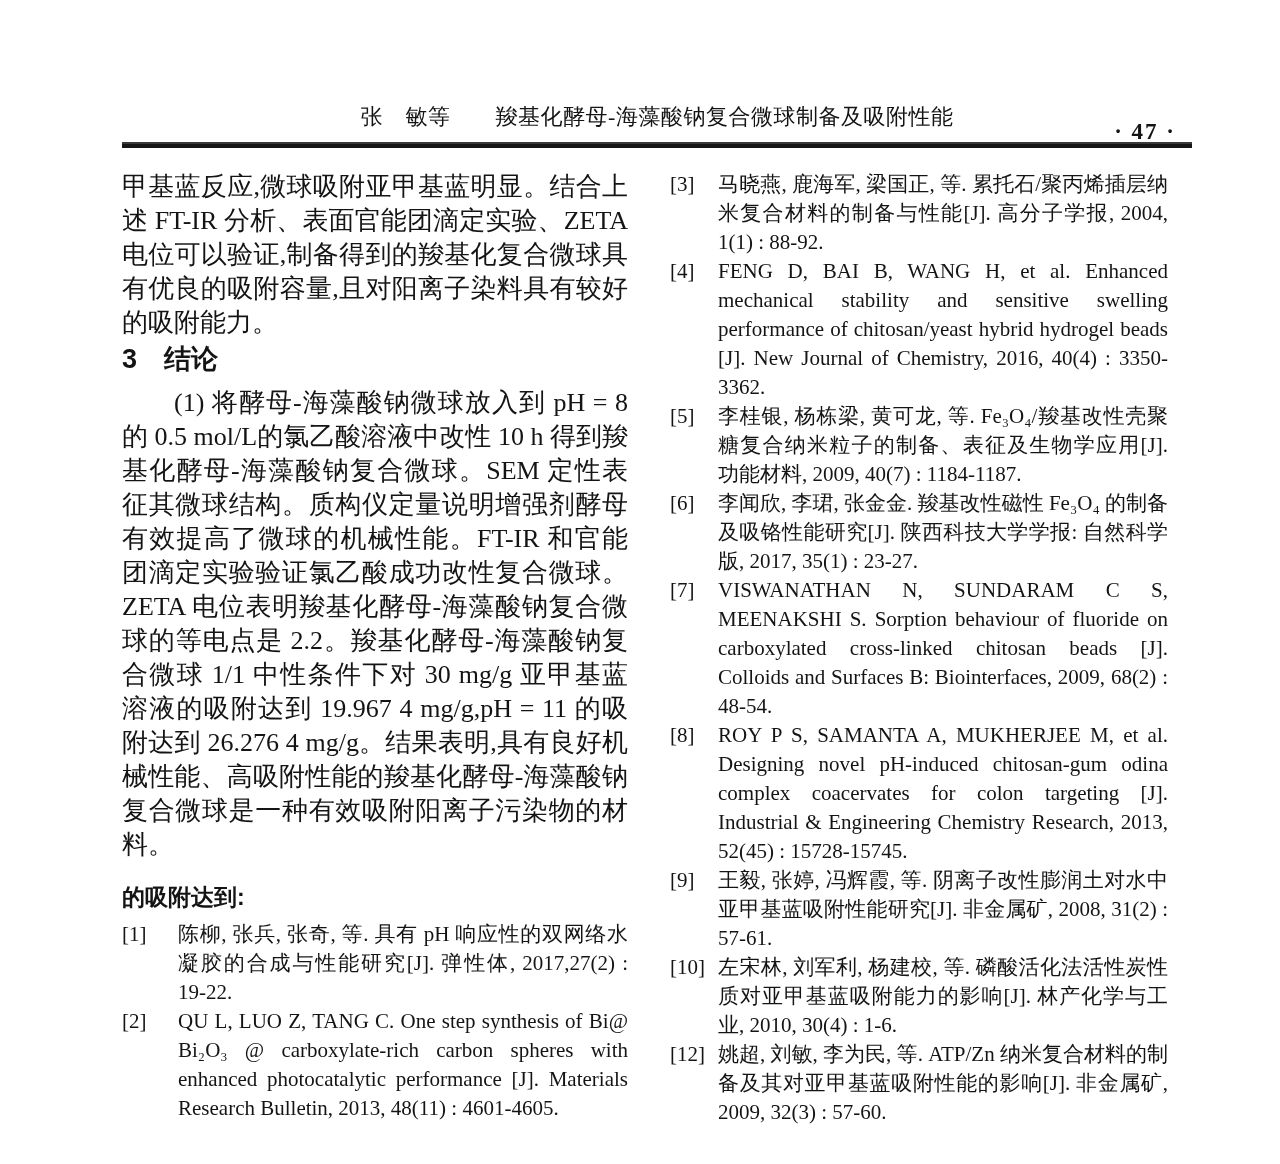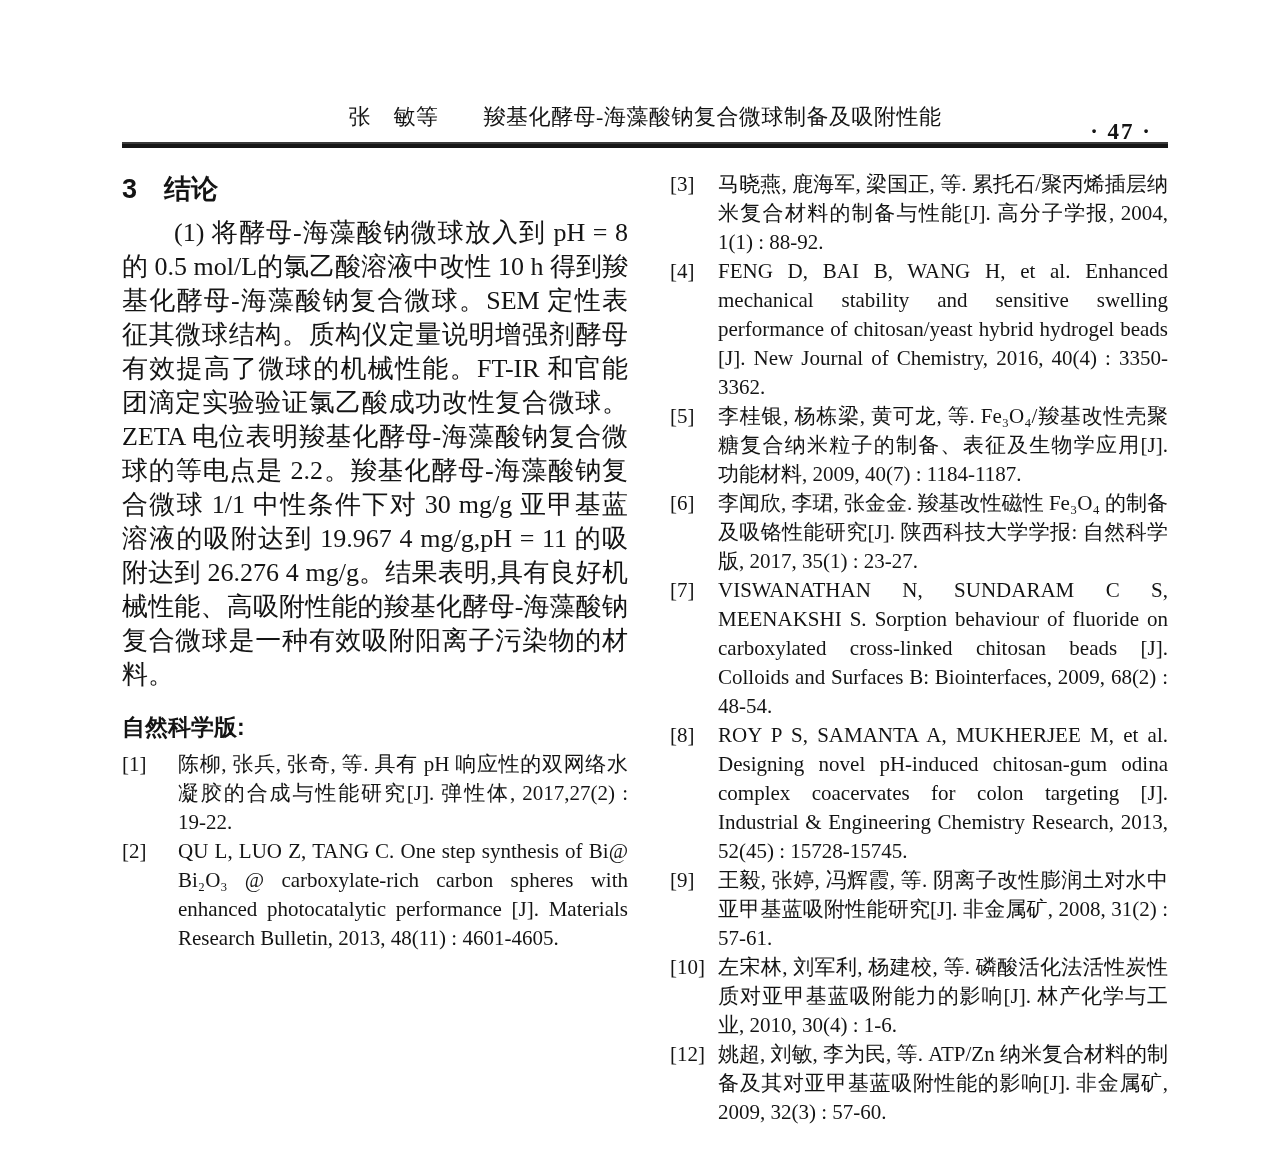--- a/index.html
+++ b/index.html
@@ -2,21 +2,21 @@
 <html><head>
 <meta charset="utf-8">
 <style>
   html,body{margin:0;padding:0;}
   body{
     width:1280px;height:1164px;
     background:#ffffff;color:#141414;
     font-family:"Liberation Serif","DejaVu Serif",serif;
     overflow:hidden;
   }
-  .page{box-sizing:border-box;width:1280px;height:1164px;padding:102px 112px 0 122px;}
+  .page{box-sizing:border-box;width:1280px;height:1164px;padding:102px 88px 0 122px;}
   .header{position:relative;height:32px;}
   .running-title{text-align:center;font-size:22px;letter-spacing:0.5px;white-space:nowrap;}
   .page-number{position:absolute;right:16px;top:17px;font-size:23px;font-weight:bold;letter-spacing:2px;}
   .header-rule{height:4px;background:#161616;border-top:2px solid #3a3a3a;margin-top:8px;}
   .columns{display:flex;gap:42px;margin-top:22px;}
   .col-left{width:506px;}
   .col-right{width:498px;}
   .body-par{margin:0;font-size:26px;line-height:34px;text-align:justify;text-indent:2em;}
   .no-indent{text-indent:0;}
   .section-heading{
@@ -40,27 +40,28 @@
   <div class="header">
     <div class="running-title">张　敏等　　羧基化酵母-海藻酸钠复合微球制备及吸附性能</div>
     <div class="page-number">· 47 ·</div>
   </div>
 
   <div class="header-rule"></div>
 
   <div class="columns">
 
     <div class="col-left">
+      <p class="body-par no-indent">甲基蓝反应,微球吸附亚甲基蓝明显。结合上述 FT-IR 分析、表面官能团滴定实验、ZETA 电位可以验证,制备得到的羧基化复合微球具有优良的吸附容量,且对阳离子染料具有较好的吸附能力。</p>
 
       <h2 class="section-heading">3　结论</h2>
 
       <p class="body-par">(1) 将酵母-海藻酸钠微球放入到 pH = 8 的 0.5 mol/L的氯乙酸溶液中改性 10 h 得到羧基化酵母-海藻酸钠复合微球。SEM 定性表征其微球结构。质构仪定量说明增强剂酵母有效提高了微球的机械性能。FT-IR 和官能团滴定实验验证氯乙酸成功改性复合微球。ZETA 电位表明羧基化酵母-海藻酸钠复合微球的等电点是 2.2。羧基化酵母-海藻酸钠复合微球 1/1 中性条件下对 30 mg/g 亚甲基蓝溶液的吸附达到 19.967 4 mg/g,pH = 11 的吸附达到 26.276 4 mg/g。结果表明,具有良好机械性能、高吸附性能的羧基化酵母-海藻酸钠复合微球是一种有效吸附阳离子污染物的材料。</p>
 
 
-      <h3 class="refs-heading">自然科学版:</h3>
+      <h3 class="refs-heading">的吸附达到:</h3>
 
       <div class="ref">
         <span class="ref-marker">[1]</span>
         <span class="ref-text">陈柳, 张兵, 张奇, 等. 具有 pH 响应性的双网络水凝胶的合成与性能研究[J]. 弹性体, 2017,27(2) : 19-22.</span>
       </div>
       <div class="ref">
         <span class="ref-marker">[2]</span>
         <span class="ref-text">QU L, LUO Z, TANG C. One step synthesis of Bi@ Bi₂O₃ @ carboxylate-rich carbon spheres with enhanced photocatalytic performance [J]. Materials Research Bulletin, 2013, 48(11) : 4601-4605.</span>
       </div>
     </div>

